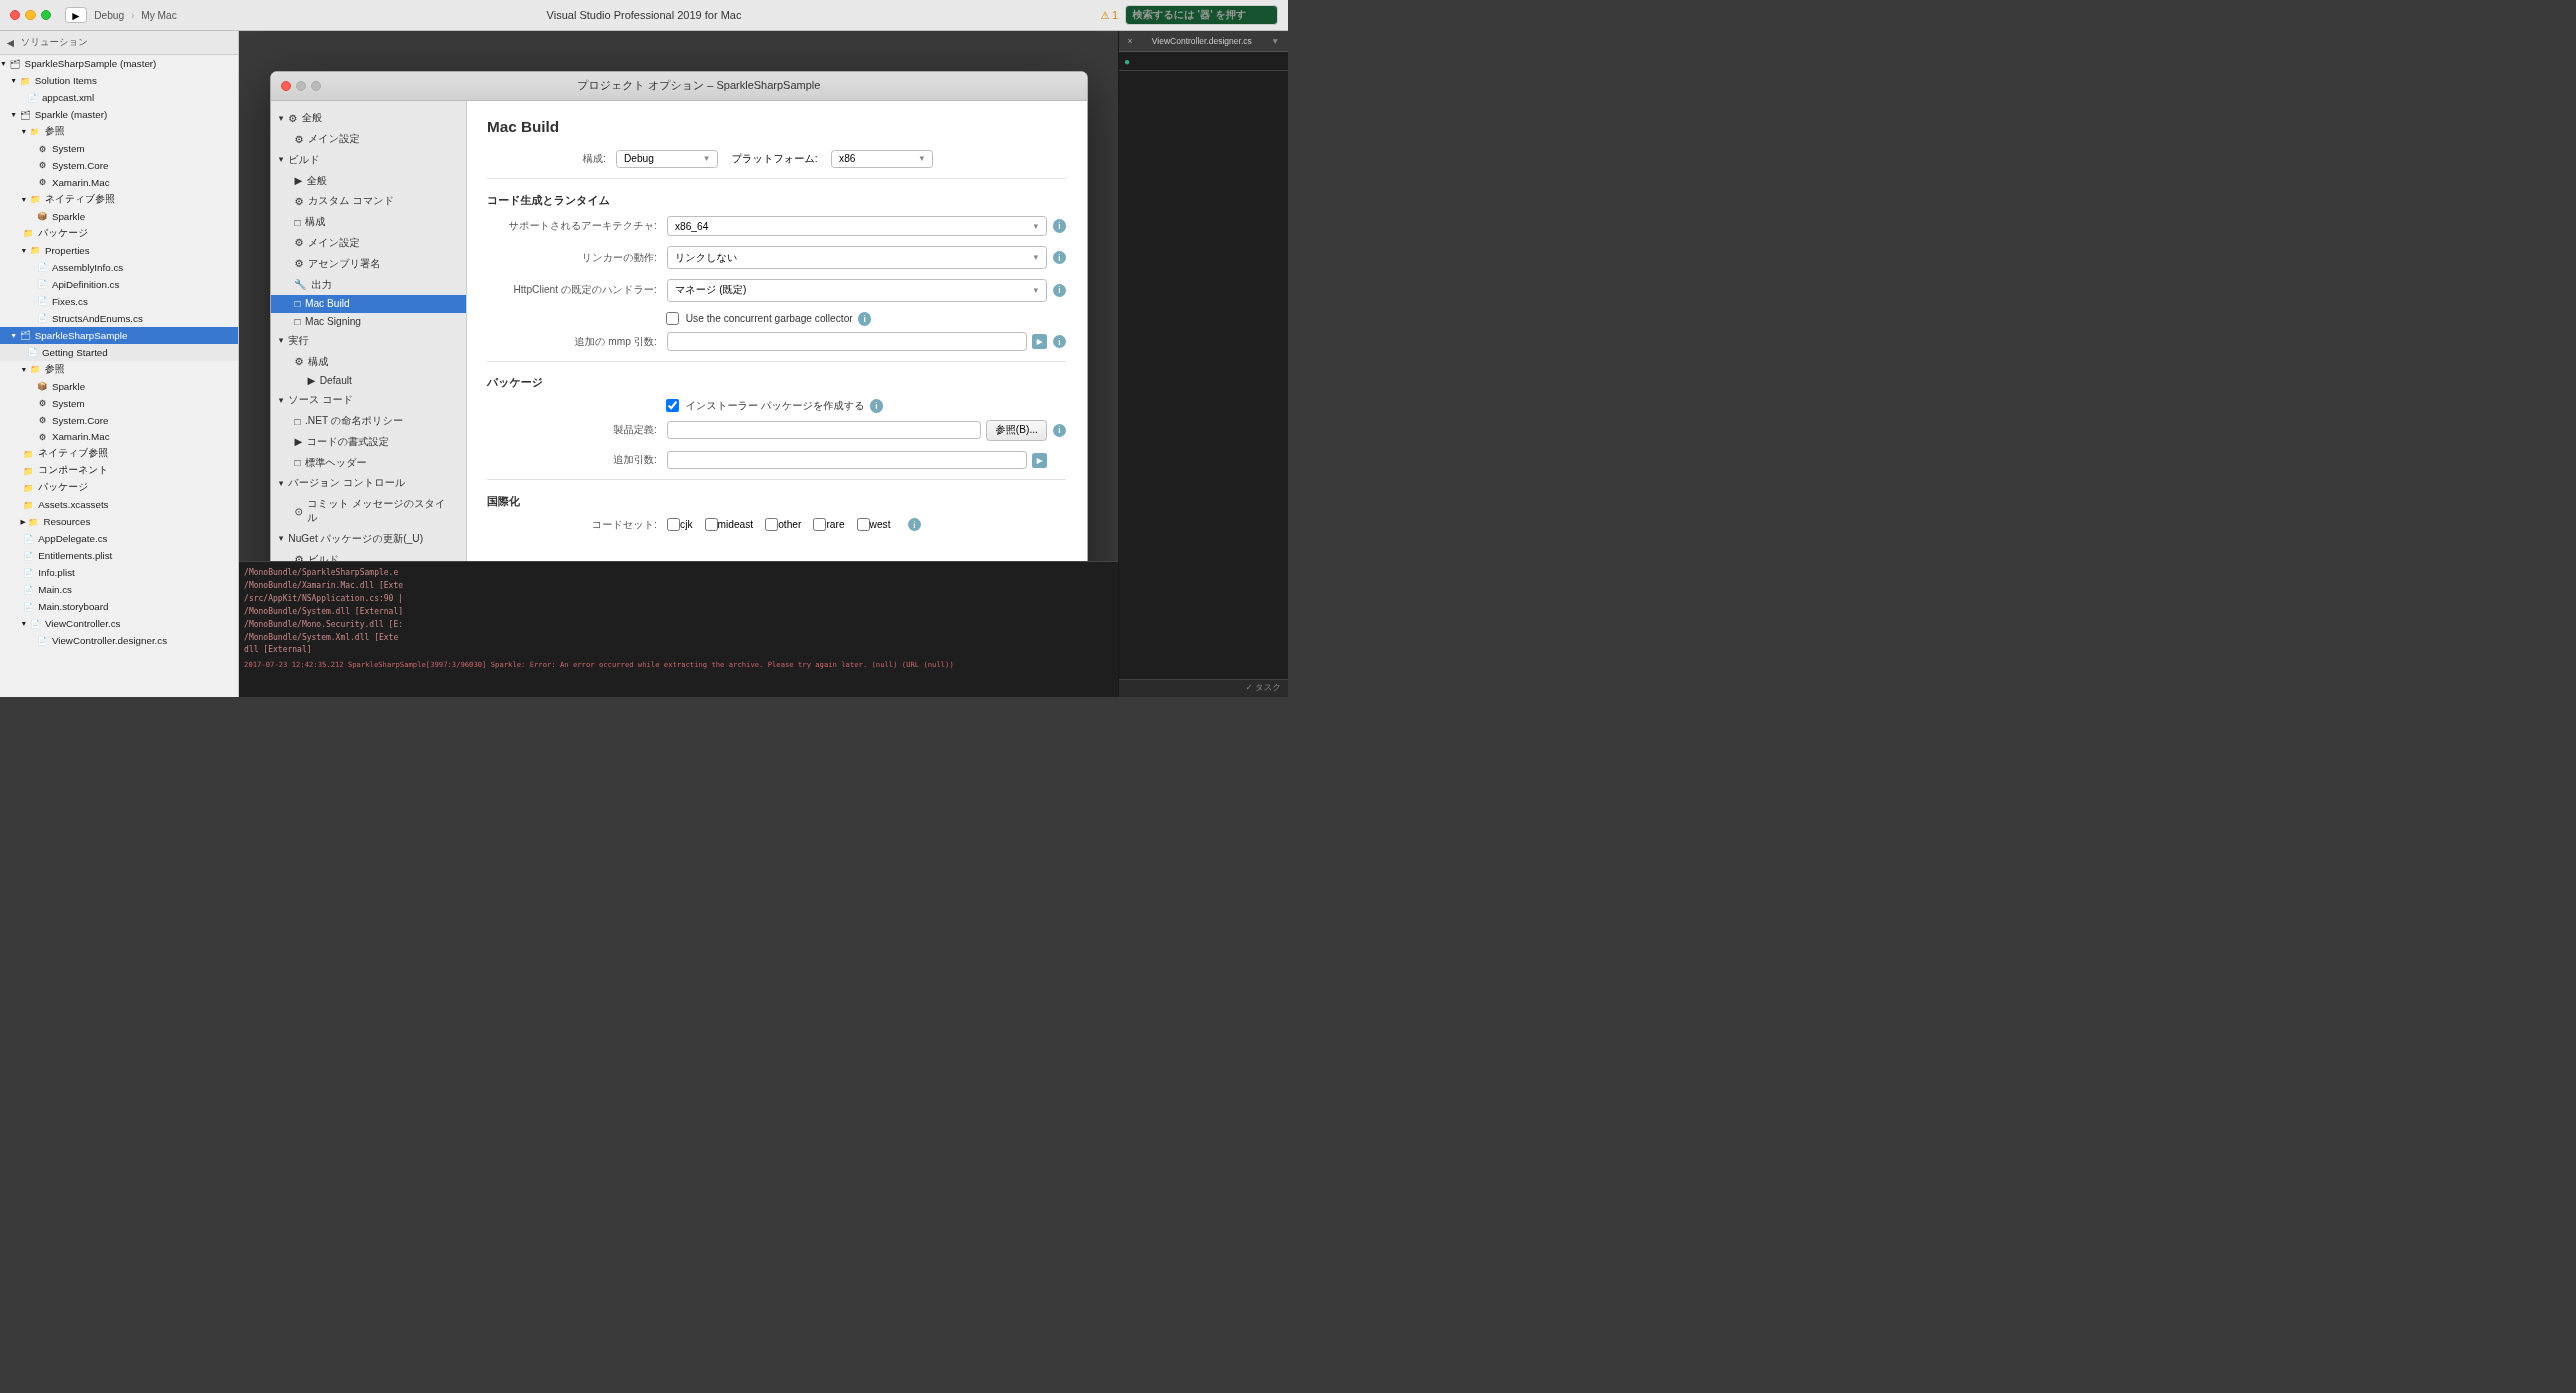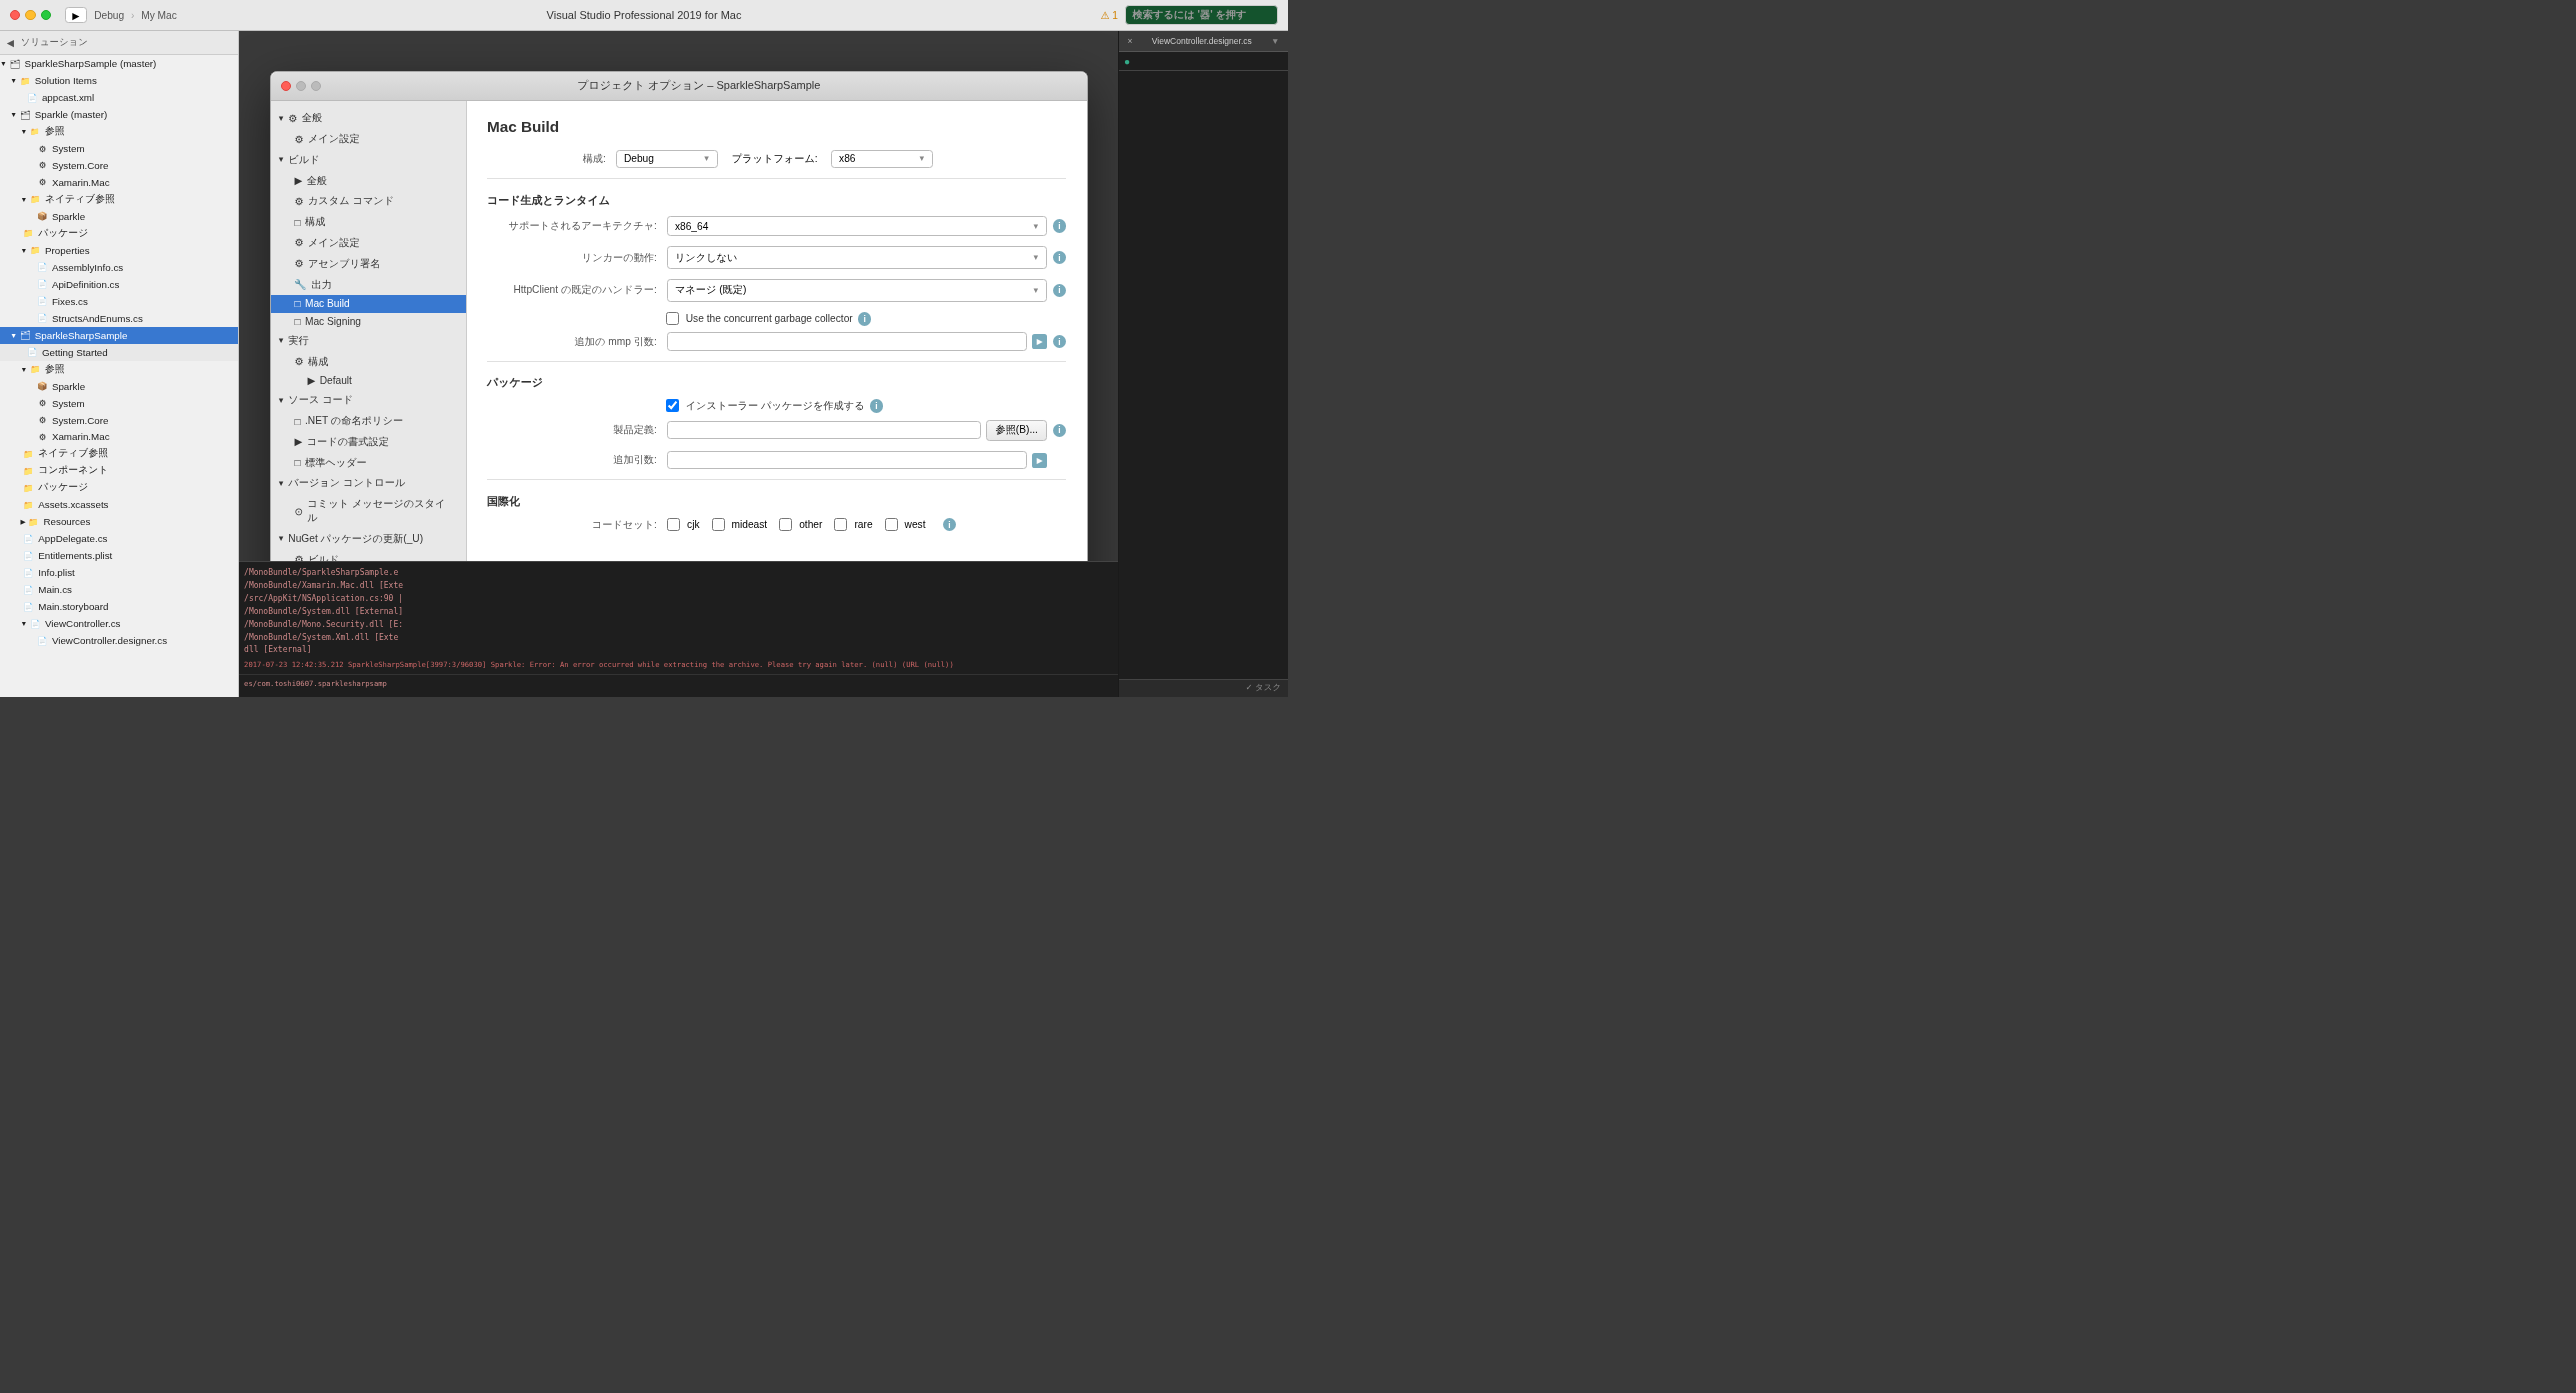--- a/index.html
+++ b/index.html
@@ -296,21 +296,21 @@
     }
     .codeset-row {
       display: flex;
       align-items: center;
       gap: 12px;
       flex-wrap: wrap;
     }
     .codeset-item {
       display: flex;
       align-items: center;
-      gap: 7px;
+      gap: 0;
       font-size: 10.2px;
     }
 
     
     .dialog-footer {
       background: #e8e8e8;
       border-top: 0.9px solid #ccc;
       padding: 8.5px 13.6px;
       display: flex;
       justify-content: flex-end;
@@ -881,23 +881,20 @@
     <div style="position:absolute;bottom:0;left:0;right:0;height:136px;background:#1e1e1e;border-top:0.9px solid #444;overflow:hidden;">
       <div class="bottom-panel-content">
         <div class="console-line">/MonoBundle/SparkleSharpSample.e</div>
         <div class="console-line">/MonoBundle/Xamarin.Mac.dll [Exte</div>
         <div class="console-line">/src/AppKit/NSApplication.cs:90 |</div>
         <div class="console-line">/MonoBundle/System.dll [External]</div>
         <div class="console-line">/MonoBundle/Mono.Security.dll [E:</div>
         <div class="console-line">/MonoBundle/System.Xml.dll [Exte</div>
         <div class="console-line">dll [External]</div>
         <div class="console-line" style="color:#cc6666;font-size:7.2px;margin-top:3.4px;">2017-07-23 12:42:35.212 SparkleSharpSample[3997:3/96030] Sparkle: Error: An error occurred while extracting the archive. Please try again later. (null) (URL (null))</div>
-        <div style="position:absolute;bottom:3.4px;left:0;right:0;border-top:0.9px solid #333;padding:3.4px 5.1px;">
-          <span style="color:#cc8888;font-size:7.2px;">es/com.toshi0607.sparklesharpsamp</span>
-        </div>
       </div>
     </div>
   </div>
 
   <div class="right-panel">
     <div class="right-panel-header">
       <span style="color:#aaa;font-size:8.5px;cursor:pointer;">×</span>
       <span class="right-panel-tab" style="font-size:8.5px;color:#ccc;">ViewController.designer.cs</span>
       <span style="color:#888;font-size:8.5px;cursor:pointer;">▼</span>
     </div>

